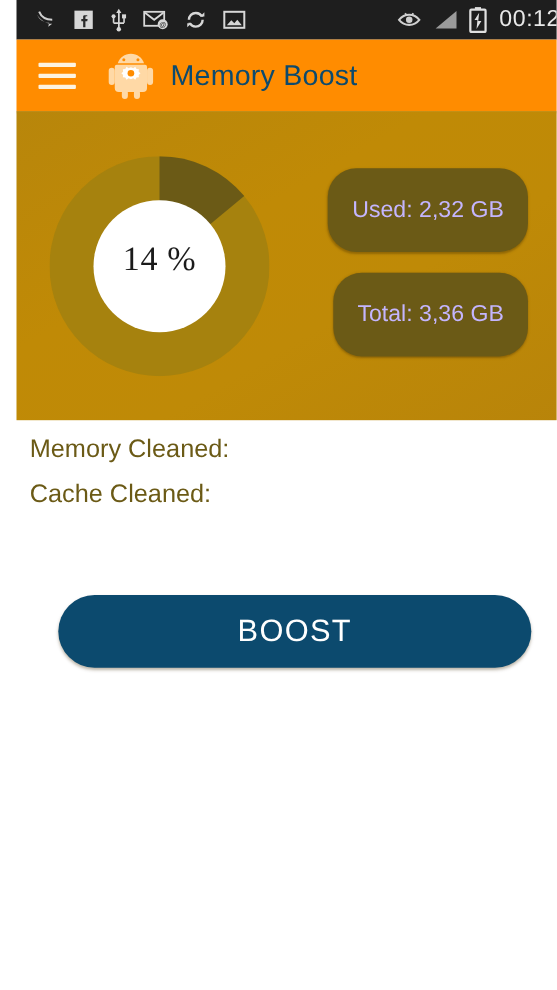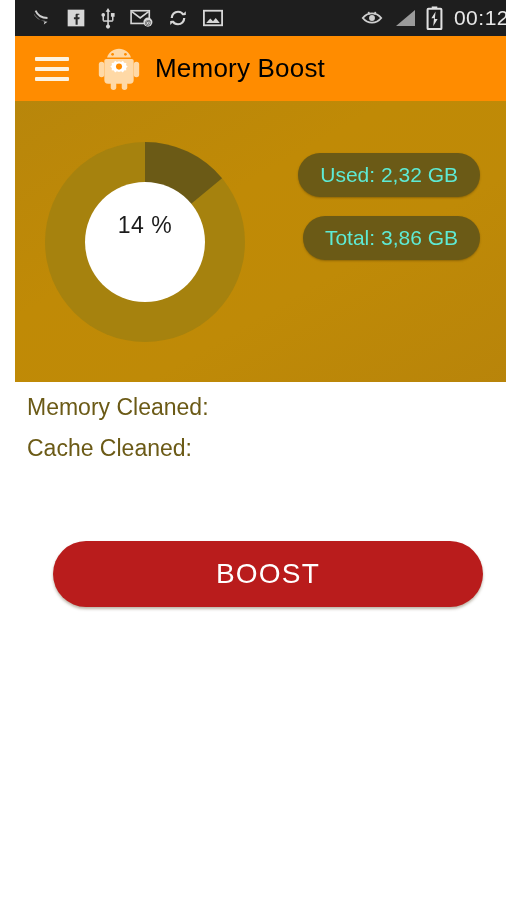--- a/index.html
+++ b/index.html
@@ -33,62 +33,62 @@
     display:flex; align-items:center;
   }
   .appbar::after{
     content:""; position:absolute; left:0; bottom:-3px; width:100%; height:3px;
     background:linear-gradient(to bottom, rgba(120,70,0,.35), rgba(120,70,0,0));
   }
   .hamburger { width:34px; height:24px; margin-left:20px; display:flex; flex-direction:column; justify-content:space-between; cursor:pointer; }
   .hamburger span { display:block; height:4px; width:100%; background:#fdf3e0; border-radius:1px; }
   .app-logo { margin-left:28px; width:44px; height:44px; display:block; }
   .app-title {
-    margin-left:14px; color:#000000; font-size:26px; font-weight:normal;
+    margin-left:14px; color:#0c4a6e; font-size:26px; font-weight:normal;
     letter-spacing:.2px;
   }
 
   
   .panel {
     position:absolute; top:101px; left:0; width:506px; height:281px;
     background:linear-gradient(150deg,#b8860b 0%, #c08a06 38%, #bf8a07 62%, #b8840a 100%);
     overflow:hidden;
   }
   .donut { position:absolute; left:30px; top:41px; width:200px; height:200px; }
   .donut-label {
-    position:absolute; left:30px; top:24px; width:200px; height:200px;
+    position:absolute; left:30px; top:34px; width:200px; height:200px;
     display:flex; align-items:center; justify-content:center;
-    color:#1b1b1b; font-size:23px; letter-spacing:.5px;
+    color:#1b1b1b; font-size:31px; letter-spacing:.5px;font-family:Liberation Serif, serif;
   }
 
   .badges { position:absolute; right:41px; top:52px; display:flex; flex-direction:column; gap:19px; align-items:flex-end; }
   .badge {
     background:#6b5a16;
-    color:#5eead4;
+    color:#c4b5fd;
     border-radius:26px;
-    padding:10px 22px;
+    padding:26px 22px;
     font-size:21px;
     white-space:nowrap;
     box-shadow:0 1px 2px rgba(60,40,0,.35);
     min-width:160px;
     text-align:center;
   }
 
   
   .stats { position:absolute; top:396px; left:12px; width:482px; }
   .stat-row {
     color:#6b5a16; font-size:23px; line-height:1; margin-bottom:18px;
     display:flex; gap:8px; align-items:baseline;
   }
   .stat-value { color:#6b5a16; font-size:23px; }
 
   
   .boost-btn {
     position:absolute; left:38px; top:541px; width:430px; height:66px;
-    background:#b91c1c;
+    background:#0c4a6e;
     border:none; border-radius:34px;
     color:#ffffff; font-size:28px; letter-spacing:1.2px;
     font-family:"Liberation Sans", sans-serif;
     cursor:pointer;
     box-shadow:0 2px 3px rgba(60,40,0,.35);
   }
 </style>
 </head>
 <body>
 
@@ -178,21 +178,21 @@
 
     <svg class="donut" viewBox="0 0 200 200">
       <circle cx="100" cy="100" r="100" fill="#a6820e"></circle>
       <path id="donut-used" d="M 100 100 L 100 0 A 100 100 0 0 1 177.05132427757894 36.25760102513104 Z" fill="#6b5a16"></path>
       <circle cx="100" cy="100" r="60" fill="#ffffff"></circle>
     </svg>
     <div class="donut-label">14 %</div>
 
     <div class="badges">
       <div class="badge">Used: 2,32 GB</div>
-      <div class="badge">Total: 3,86 GB</div>
+      <div class="badge">Total: 3,36 GB</div>
     </div>
   </div>
 
   <div class="stats">
     <div class="stat-row">
       <span>Memory Cleaned:</span>
       <span class="stat-value"></span>
     </div>
     <div class="stat-row">
       <span>Cache Cleaned:</span>

